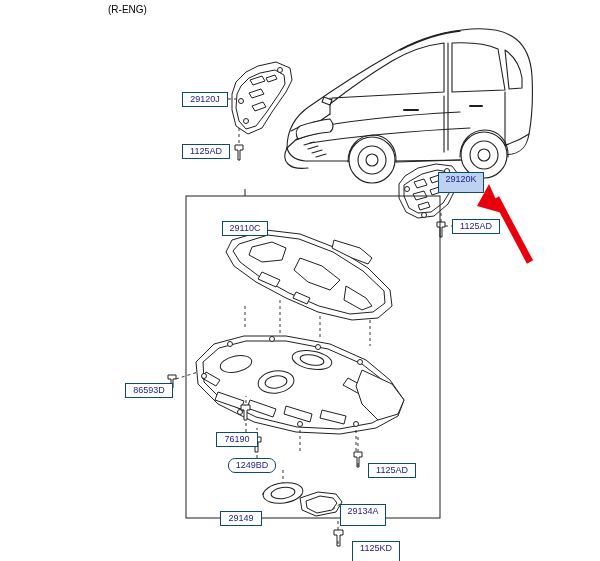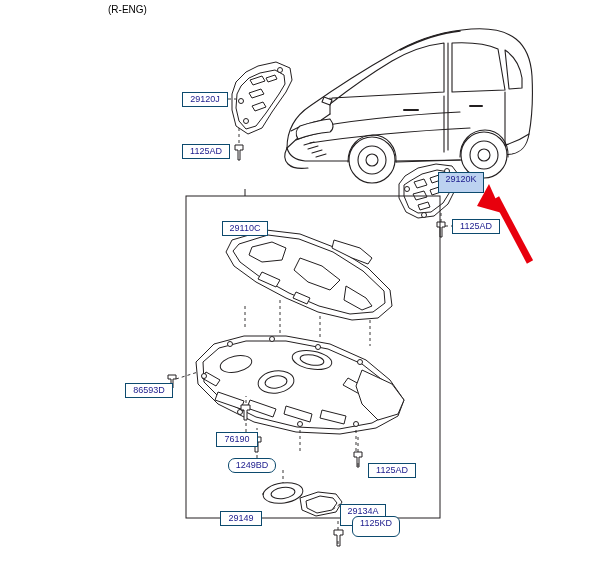--- a/index.html
+++ b/index.html
@@ -284,14 +284,14 @@
     <div class="label" style="left: 182px; top: 144px; width: 48px; height: 15px;">1125AD</div>
     <div class="label" style="left: 222px; top: 173px; width: 46px; height: 15px; margin-top: 48px;">29110C</div>
     <div class="label highlight" style="left: 438px; top: 172px; width: 46px; height: 21px;">29120K</div>
     <div class="label" style="left: 452px; top: 219px; width: 48px; height: 15px;">1125AD</div>
     <div class="label" style="left: 125px; top: 383px; width: 48px; height: 15px;">86593D</div>
     <div class="label" style="left: 216px; top: 432px; width: 42px; height: 15px;">76190</div>
     <div class="label" style="left: 228px; top: 458px; width: 48px; height: 15px; border-radius: 7px;">1249BD</div>
     <div class="label" style="left: 368px; top: 463px; width: 48px; height: 15px;">1125AD</div>
     <div class="label" style="left: 220px; top: 487px; width: 42px; height: 15px; margin-top: 24px;">29149</div>
     <div class="label" style="left: 340px; top: 504px; width: 46px; height: 22px;">29134A</div>
-    <div class="label" style="left: 352px; top: 516px; width: 48px; height: 21px; border-radius: 6px;">1125KD</div>
+    <div class="label" style="left: 352px; top: 541px; width: 48px; height: 21px;">1125KD</div>
   </div>
 
 </body></html>

